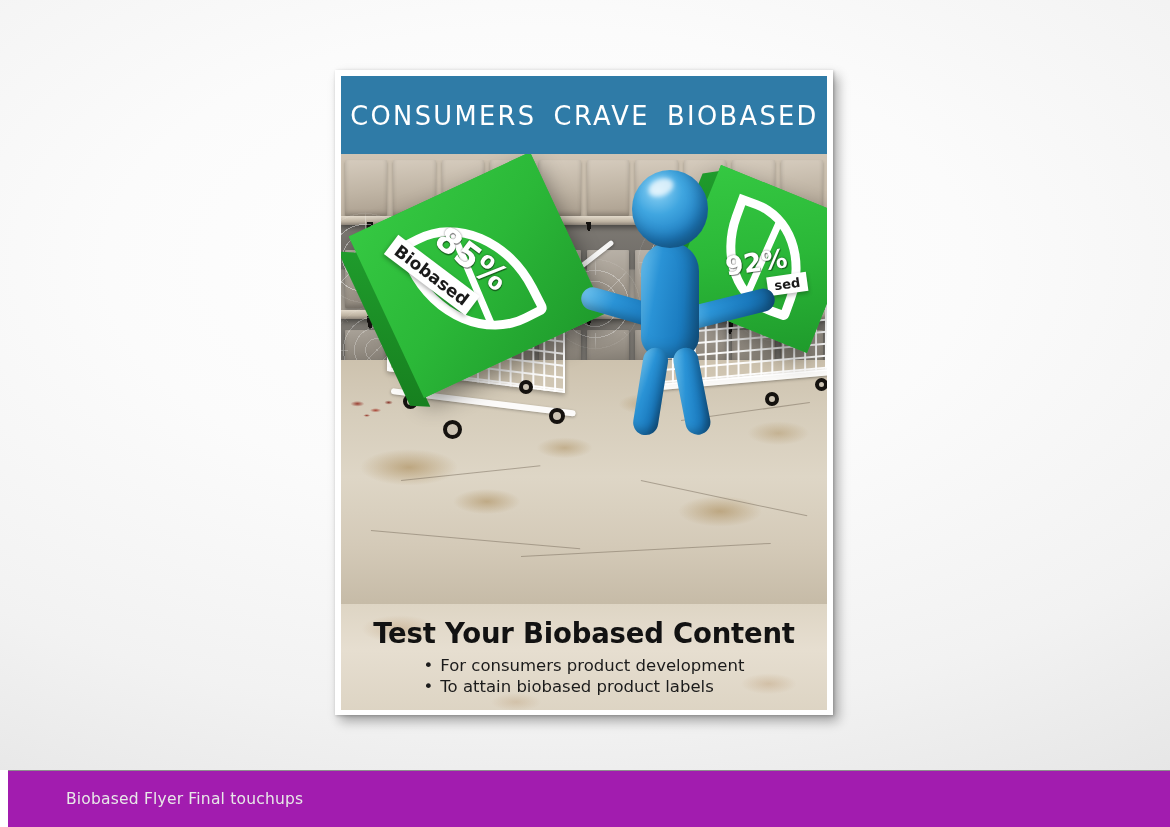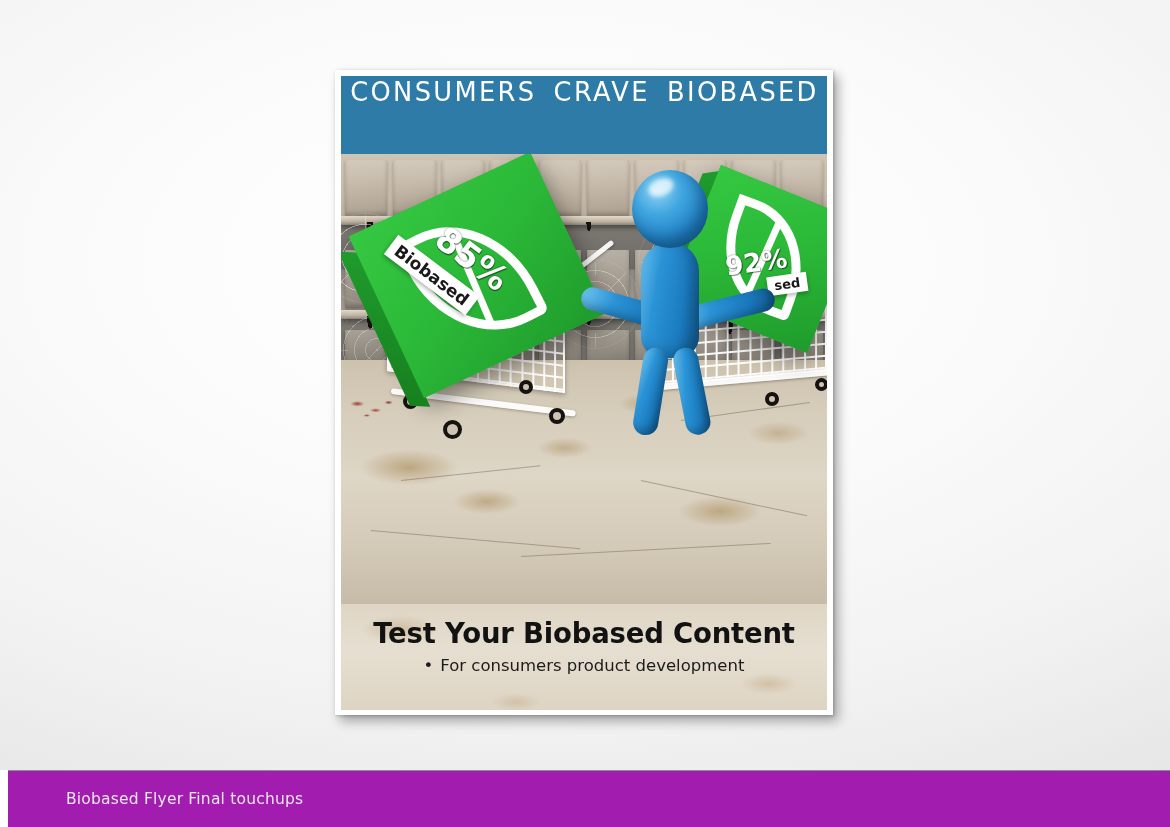--- a/index.html
+++ b/index.html
@@ -68,20 +68,21 @@
     overflow: hidden;
     background: #3c7fa8;
   }
 
   
   .poster-header {
     position: relative;
     height: 78px;
     background: #2f7ba7;
     display: flex;
+    align-items: center;
     justify-content: center;
     z-index: 5;
   }
   .poster-header .title {
     color: #ffffff;
     font-size: 26.5px;
     font-weight: 400;
     letter-spacing: 2.4px;
     word-spacing: 7px;
     white-space: nowrap;
@@ -512,20 +513,21 @@
             <div class="limb" style="left:36px; top:178px; width:25px; height:88px; transform:rotate(9deg);"></div>
             <div class="limb" style="left:62px; top:178px; width:25px; height:88px; transform:rotate(-11deg);"></div>
           </div>
 
         </div>
 
         <div class="poster-text">
           <div class="headline">Test Your Biobased Content</div>
           <ul class="bullets">
             <li>For consumers product development</li>
+            <li>To attain biobased product labels</li>
           </ul>
         </div>
 
       </div>
     </div>
   </div>
 
   <div class="caption-bar">
     <div class="caption">Biobased Flyer Final touchups</div>
   </div>

